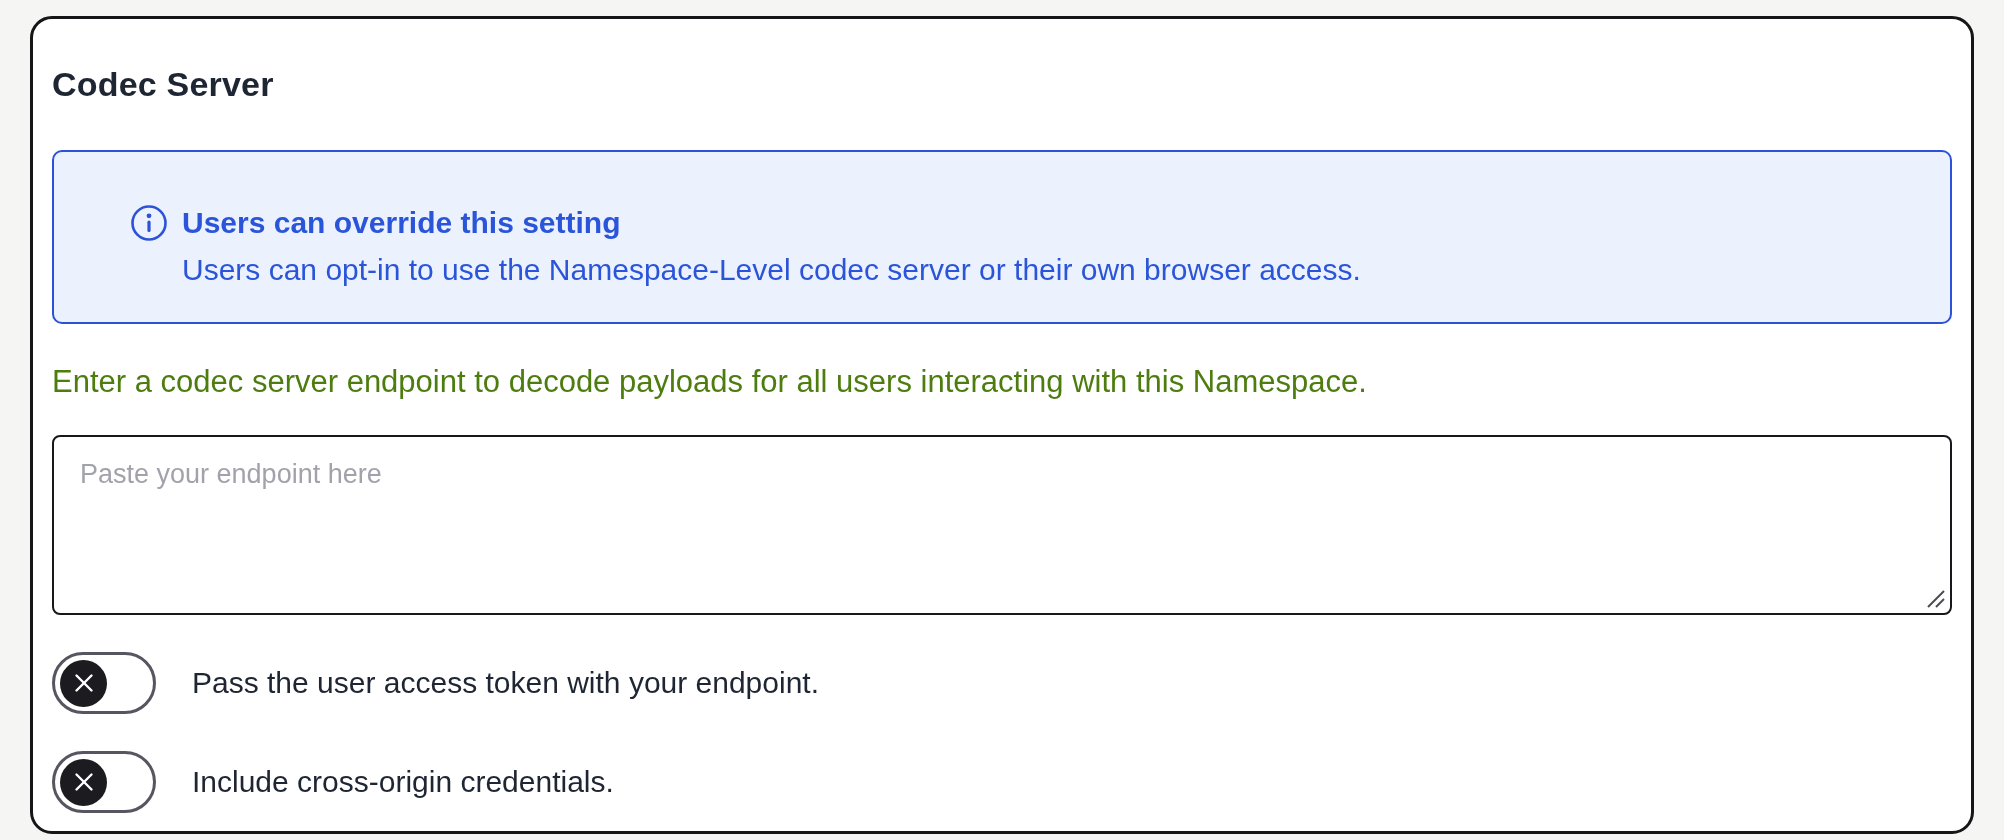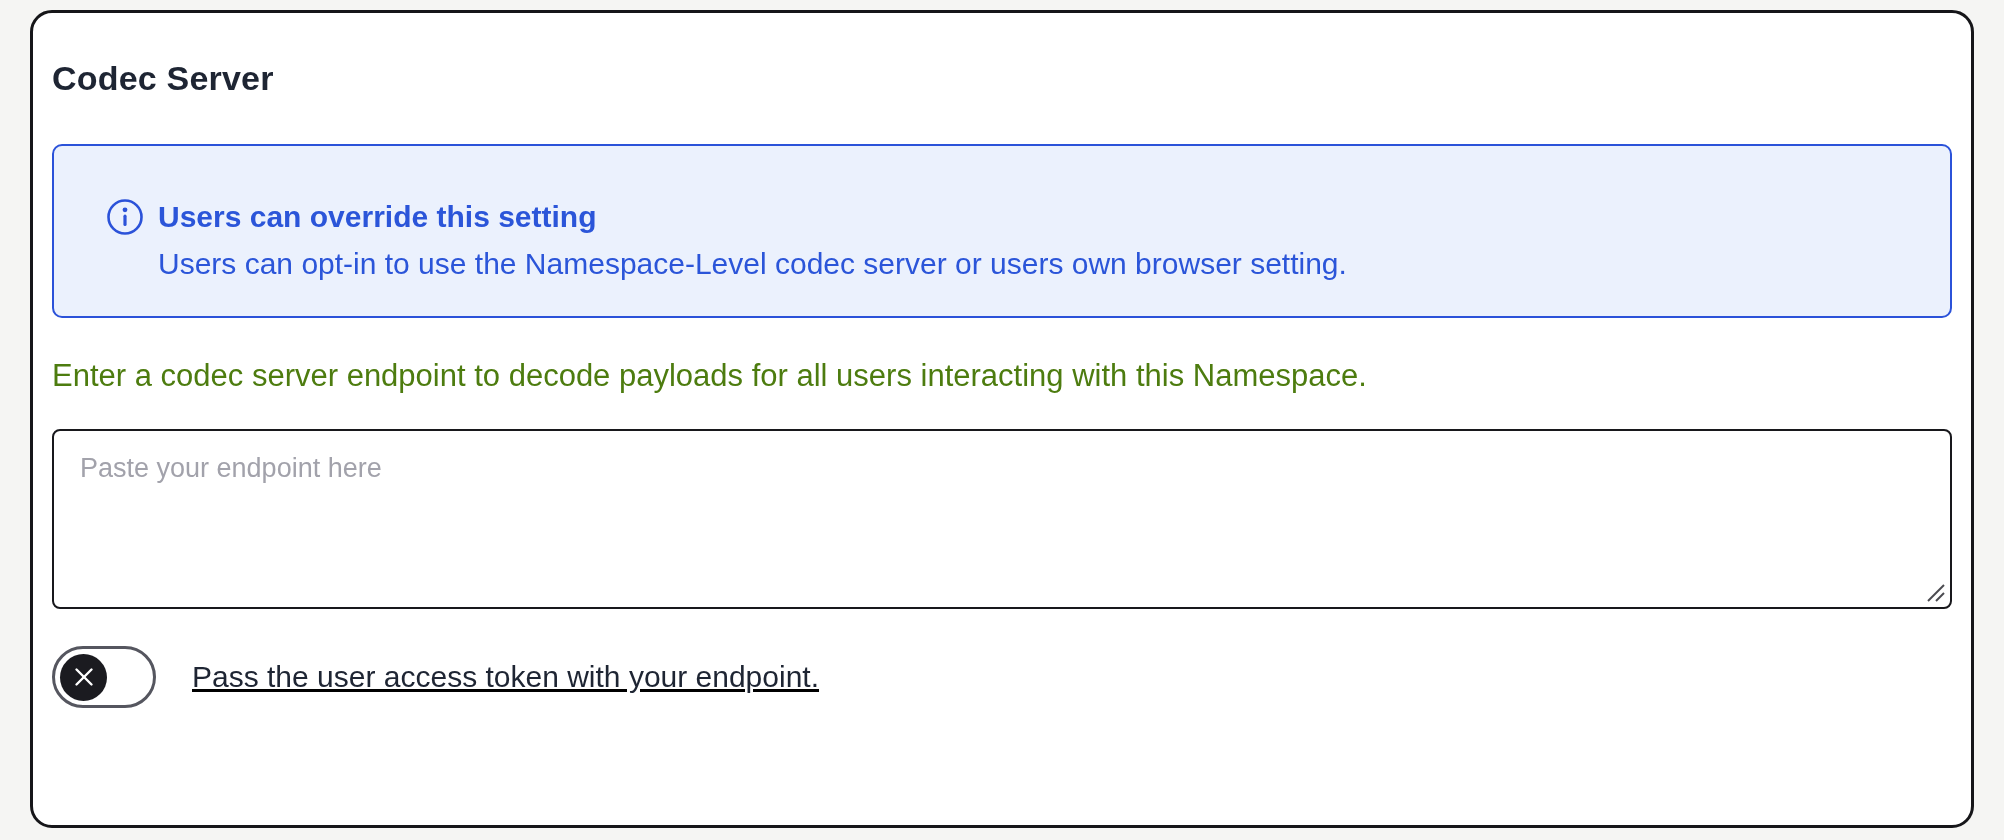--- a/index.html
+++ b/index.html
@@ -4,41 +4,41 @@
 <style>
   * { box-sizing: border-box; margin: 0; padding: 0; }
   html, body {
     width: 2004px; height: 840px;
     background: #f5f5f3;
     font-family: "Liberation Sans", sans-serif;
     overflow: hidden;
   }
   .card {
     position: absolute;
-    left: 30px; top: 10px;
+    left: 30px; top: 16px;
     width: 1944px; height: 818px;
     background: #ffffff;
     border: 3px solid #161619;
     border-radius: 22px;
     padding: 0 19px;
   }
   .card-title {
     margin-top: 46px;
     font-size: 34px;
     font-weight: 700;
     color: #1e2533;
     letter-spacing: 0.2px;
   }
   .info-banner {
     margin-top: 46px;
     width: 1900px; height: 174px;
     background: #ebf1fd;
     border: 2px solid #2b52d9;
     border-radius: 10px;
-    padding: 52px 40px 0 52px;
+    padding: 52px 40px 0 76px;
     color: #2b55d9;
   }
   .info-row {
     display: flex;
     align-items: center;
     gap: 14px;
   }
   .info-icon-wrap { width: 38px; height: 38px; flex: 0 0 auto; display: flex; }
   .info-banner-title {
     font-size: 30px;
@@ -79,21 +79,20 @@
     right: 5px; bottom: 5px;
     width: 24px; height: 24px;
     pointer-events: none;
   }
   .toggle-row {
     display: flex;
     align-items: center;
     gap: 36px;
     margin-top: 37px;
     height: 62px;
-    text-decoration: underline;
   }
   .toggle {
     width: 104px; height: 62px;
     border-radius: 31px;
     background: #ffffff;
     border: 3.5px solid #55565f;
     display: flex;
     align-items: center;
     padding-left: 5px;
     cursor: pointer;
@@ -122,21 +121,21 @@
     <div class="info-row">
       <span class="info-icon-wrap">
         <svg width="38" height="38" viewBox="0 0 38 38">
           <circle cx="19" cy="19" r="16.5" fill="none" stroke="#2b52d9" stroke-width="2.6"></circle>
           <circle cx="19" cy="11.8" r="2.4" fill="#2b52d9"></circle>
           <rect x="17.4" y="16.6" width="3.2" height="11.5" rx="1.6" fill="#2b52d9"></rect>
         </svg>
       </span>
       <span class="info-banner-title">Users can override this setting</span>
     </div>
-    <div class="info-banner-desc">Users can opt-in to use the Namespace-Level codec server or users own browser setting.</div>
+    <div class="info-banner-desc">Users can opt-in to use the Namespace-Level codec server or their own browser access.</div>
   </div>
 
   <div class="endpoint-label">Enter a codec server endpoint to decode payloads for all users interacting with this Namespace.</div>
 
   <div class="textarea-wrap">
     <textarea class="endpoint-textarea" placeholder="Paste your endpoint here" style=""></textarea>
     <span class="resize-handle">
       <svg width="24" height="24" viewBox="0 0 24 24">
         <line x1="5" y1="21" x2="21" y2="5" stroke="#4a4a50" stroke-width="2"></line>
         <line x1="13" y1="21" x2="21" y2="13" stroke="#4a4a50" stroke-width="2"></line>
@@ -149,14 +148,25 @@
       <span class="toggle-knob">
         <svg width="22" height="22" viewBox="0 0 22 22">
           <line x1="3.5" y1="3.5" x2="18.5" y2="18.5" stroke="#ffffff" stroke-width="2.4" stroke-linecap="round"></line>
           <line x1="18.5" y1="3.5" x2="3.5" y2="18.5" stroke="#ffffff" stroke-width="2.4" stroke-linecap="round"></line>
         </svg>
       </span>
     </button>
     <span class="toggle-label">Pass the user access token with your endpoint.</span>
   </div>
 
+  <div class="toggle-row">
+    <button class="toggle">
+      <span class="toggle-knob">
+        <svg width="22" height="22" viewBox="0 0 22 22">
+          <line x1="3.5" y1="3.5" x2="18.5" y2="18.5" stroke="#ffffff" stroke-width="2.4" stroke-linecap="round"></line>
+          <line x1="18.5" y1="3.5" x2="3.5" y2="18.5" stroke="#ffffff" stroke-width="2.4" stroke-linecap="round"></line>
+        </svg>
+      </span>
+    </button>
+    <span class="toggle-label">Include cross-origin credentials.</span>
+  </div>
 
 </div>
 
 </body></html>

